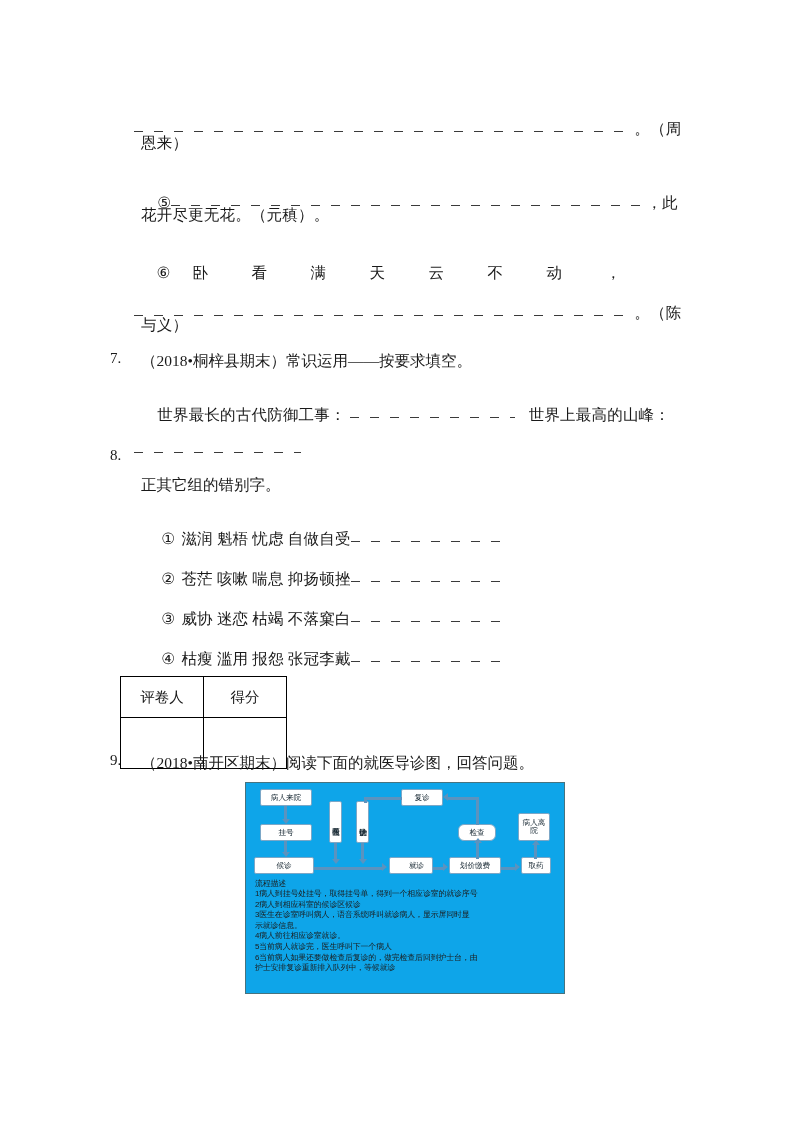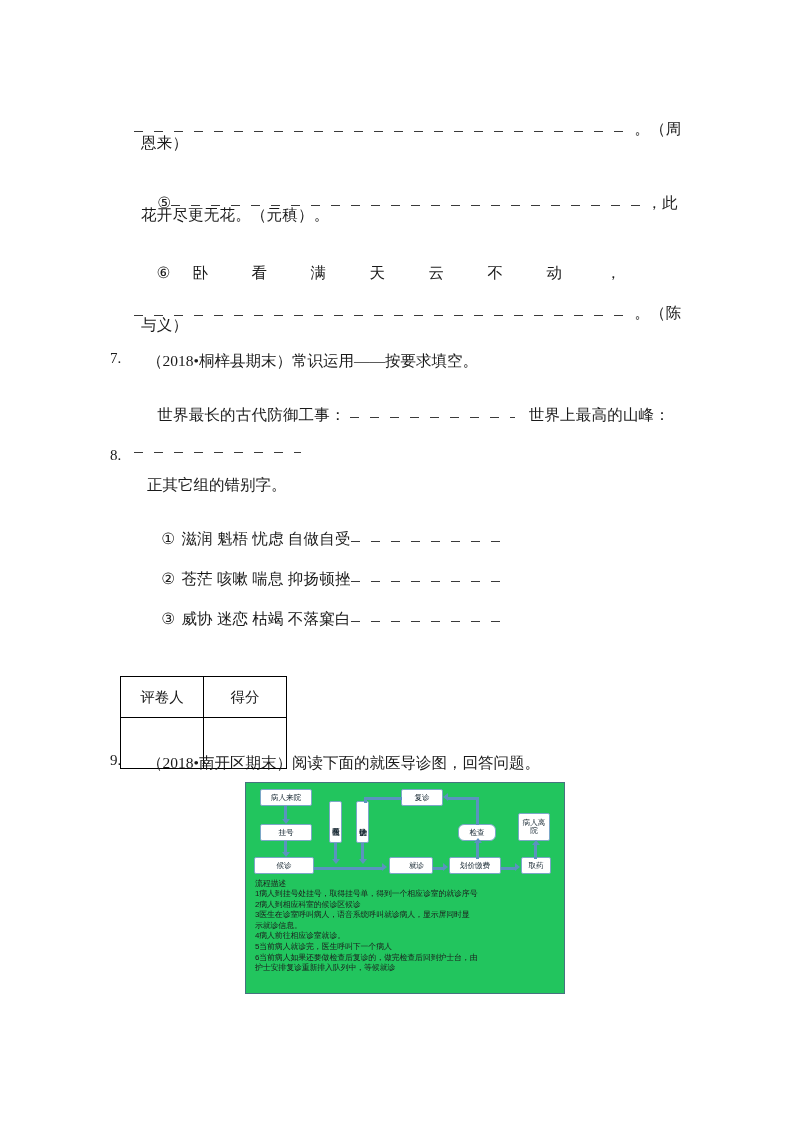--- a/index.html
+++ b/index.html
@@ -33,21 +33,20 @@
   }
   .qnum {
     position: absolute;
     font-size: 15px;
     font-family: "Liberation Serif", serif;
   }
   .body-txt {
     position: absolute;
     font-size: 15.5px;
     line-height: 21px;
-    margin-left: 6px;
   }
 
   
   .blank {
     display: inline-block;
     border-bottom: 0;
     position: relative;
     vertical-align: baseline;
     height: 14px;
   }
@@ -84,21 +83,21 @@
     position: absolute;
     font-size: 16px;
     font-weight: bold;
     letter-spacing: 0.5px;
   }
 
   
   .diagram {
     position: absolute;
     border: 1.3px solid #46737f;
-    background: #22c55e;
+    background: #0ea5e9;
     box-sizing: border-box;
     overflow: hidden;
   }
   .diagram-inner {
     position: absolute;
     left: 0; top: 0;
     width: 100%;
     height: 100%;
   }
   .fbox {
@@ -203,20 +202,23 @@
 
   <div class="line" style="left:145px; top:509px;">
     <span>①</span><span style="display:inline-block;width:6px;"></span><span>滋润 魁梧 忧虑 自做自受</span><span class="blank" style="width:152px;"></span>
   </div>
   <div class="line" style="left:145px; top:549px;">
     <span>②</span><span style="display:inline-block;width:6px;"></span><span>苍茫 咳嗽 喘息 抑扬顿挫</span><span class="blank" style="width:152px;"></span>
   </div>
   <div class="line" style="left:145px; top:589px;">
     <span>③</span><span style="display:inline-block;width:6px;"></span><span>威协 迷恋 枯竭 不落窠白</span><span class="blank" style="width:152px;"></span>
   </div>
+  <div class="line" style="left:145px; top:629px;">
+    <span>④</span><span style="display:inline-block;width:6px;"></span><span>枯瘦 滥用 报怨 张冠李戴</span><span class="blank" style="width:152px;"></span>
+  </div>
 
   <table class="score-table" style="left:120px; top:676px;">
     <tbody>
         <tr>
       <td>评卷人</td>
       <td>得分</td>
     </tr>
     <tr>
       <td class="blankcell"></td>
       <td class="blankcell"></td>

